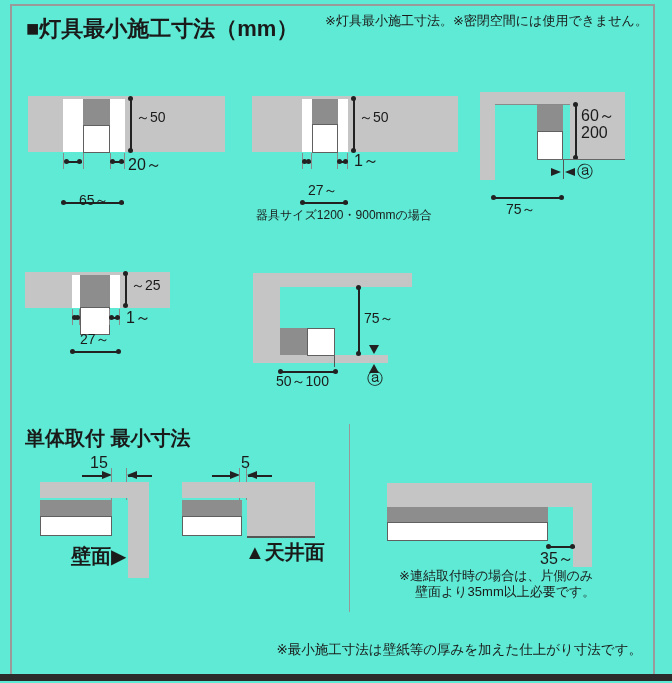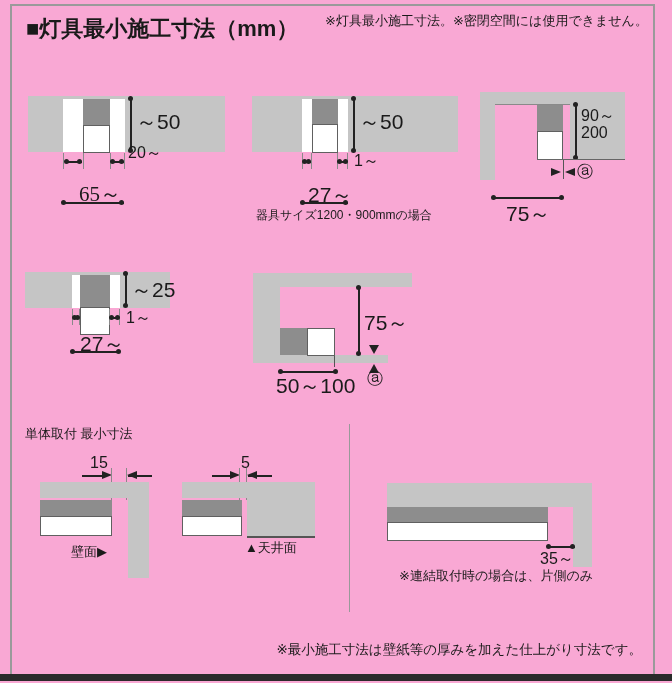--- a/index.html
+++ b/index.html
@@ -1,30 +1,30 @@
 <!DOCTYPE html>
 <html><head>
 <meta charset="utf-8">
 <style>
   html,body{margin:0;padding:0;background:#fff;}
-  #page{position:relative;width:672px;height:683px;background:#f9a8d4;overflow:hidden;
+  #page{position:relative;width:672px;height:683px;background:#5eead4;overflow:hidden;
         font-family:"Liberation Sans","DejaVu Sans",sans-serif;color:#1a1a1a;}
   .abs{position:absolute;}
   .gray{position:absolute;background:#c5c5c5;}
   .dark{position:absolute;background:#8d8d8d;}
   .whitebox{position:absolute;background:#fff;border:1.5px solid #606060;box-sizing:border-box;}
   .hl{position:absolute;height:1.5px;background:#222;}
   .vl{position:absolute;width:1.5px;background:#222;}
   .thin{background:#8a8a8a;}
   .dot{position:absolute;width:5px;height:5px;border-radius:50%;background:#222;}
   .lbl{position:absolute;white-space:nowrap;line-height:1.1;}
   .cap{font-size:12px;}
-  .dim{font-size:21px;}
+  .dim{font-size:14px;}
   .dims{font-size:16px;}
-  .head{font-size:13px;font-weight:400;}
+  .head{font-size:20px;font-weight:700;}
   .note{font-size:13px;}
   .tri-r{position:absolute;width:0;height:0;border-top:4.5px solid transparent;border-bottom:4.5px solid transparent;border-left:10px solid #222;}
   .tri-l{position:absolute;width:0;height:0;border-top:4.5px solid transparent;border-bottom:4.5px solid transparent;border-right:10px solid #222;}
   .tri-d{position:absolute;width:0;height:0;border-left:5px solid transparent;border-right:5px solid transparent;border-top:9px solid #222;}
   .tri-u{position:absolute;width:0;height:0;border-left:5px solid transparent;border-right:5px solid transparent;border-bottom:9px solid #222;}
 </style>
 </head>
 <body>
 
 <div id="page">
@@ -48,25 +48,25 @@
   <div class="vl thin" style="left:63px;top:153px;height:16px;width:1px;"></div>
   <div class="vl thin" style="left:83px;top:153px;height:16px;width:1px;"></div>
   <div class="hl" style="left:65px;top:161px;width:17px;"></div>
   <div class="dot" style="left:64px;top:159px;"></div>
   <div class="dot" style="left:77px;top:159px;"></div>
   <div class="vl thin" style="left:110px;top:153px;height:16px;width:1px;"></div>
   <div class="vl thin" style="left:124px;top:153px;height:16px;width:1px;"></div>
   <div class="hl" style="left:111px;top:161px;width:13px;"></div>
   <div class="dot" style="left:110px;top:159px;"></div>
   <div class="dot" style="left:119px;top:159px;"></div>
-  <div class="lbl dims" style="left:128px;top:144px;">20～</div>
+  <div class="lbl dims" style="left:128px;top:156px;">20～</div>
   <div class="hl" style="left:63px;top:202px;width:61px;"></div>
   <div class="dot" style="left:61px;top:200px;"></div>
   <div class="dot" style="left:119px;top:200px;"></div>
-  <div class="lbl dim" style="left:79px;top:183px;font-family:Liberation Serif, serif;">65～</div>
+  <div class="lbl dim" style="left:79px;top:193px;">65～</div>
 
   <div class="gray" style="left:252px;top:96px;width:206px;height:56px;"></div>
   <div class="abs" style="left:302px;top:99px;width:46px;height:53px;background:#fff;"></div>
   <div class="dark" style="left:312px;top:99px;width:26px;height:26px;"></div>
   <div class="whitebox" style="left:312px;top:124px;width:26px;height:29px;"></div>
   <div class="vl" style="left:353px;top:98px;height:53px;"></div>
   <div class="dot" style="left:351px;top:96px;"></div>
   <div class="dot" style="left:351px;top:148px;"></div>
   <div class="lbl dim" style="left:359px;top:110px;">～50</div>
   <div class="vl thin" style="left:302px;top:153px;height:16px;width:1px;"></div>
@@ -88,21 +88,21 @@
 
   <div class="gray" style="left:480px;top:92px;width:145px;height:13px;"></div>
   <div class="gray" style="left:480px;top:92px;width:15px;height:88px;"></div>
   <div class="gray" style="left:570px;top:92px;width:55px;height:68px;"></div>
   <div class="abs" style="left:495px;top:104px;width:75px;height:1px;background:#8a8a8a;"></div>
   <div class="dark" style="left:537px;top:105px;width:26px;height:27px;"></div>
   <div class="whitebox" style="left:537px;top:131px;width:26px;height:29px;"></div>
   <div class="vl" style="left:575px;top:104px;height:54px;"></div>
   <div class="dot" style="left:573px;top:102px;"></div>
   <div class="dot" style="left:573px;top:155px;"></div>
-  <div class="lbl dims" style="left:581px;top:107px;">90～</div>
+  <div class="lbl dims" style="left:581px;top:107px;">60～</div>
   <div class="lbl dims" style="left:581px;top:124px;">200</div>
   <div class="abs" style="left:537px;top:159px;width:88px;height:1px;background:#666;"></div>
   <div class="abs" style="left:563px;top:160px;width:1px;height:19px;background:#555;"></div>
   <div class="tri-r" style="left:551px;top:168px;"></div>
   <div class="tri-l" style="left:565px;top:168px;"></div>
   <div class="lbl dims" style="left:577px;top:163px;">ⓐ</div>
   <div class="hl" style="left:493px;top:197px;width:70px;"></div>
   <div class="dot" style="left:491px;top:195px;"></div>
   <div class="dot" style="left:559px;top:195px;"></div>
   <div class="lbl dim" style="left:506px;top:202px;">75～</div>
@@ -182,16 +182,17 @@
 
   <div class="gray" style="left:387px;top:483px;width:186px;height:24px;"></div>
   <div class="gray" style="left:573px;top:483px;width:19px;height:84px;"></div>
   <div class="dark" style="left:387px;top:507px;width:161px;height:16px;"></div>
   <div class="whitebox" style="left:387px;top:522px;width:161px;height:19px;"></div>
   <div class="hl" style="left:548px;top:546px;width:27px;"></div>
   <div class="dot" style="left:546px;top:544px;"></div>
   <div class="dot" style="left:570px;top:544px;"></div>
   <div class="lbl dims" style="left:540px;top:550px;">35～</div>
   <div class="lbl note" style="left:399px;top:569px;">※連結取付時の場合は、片側のみ</div>
+  <div class="lbl note" style="left:415px;top:585px;">壁面より35mm以上必要です。</div>
 
   <div class="lbl note" style="left:232px;top:643px;width:410px;text-align:right;font-size:13.5px;">※最小施工寸法は壁紙等の厚みを加えた仕上がり寸法です。</div>
 
 </div>
 
 </body></html>

